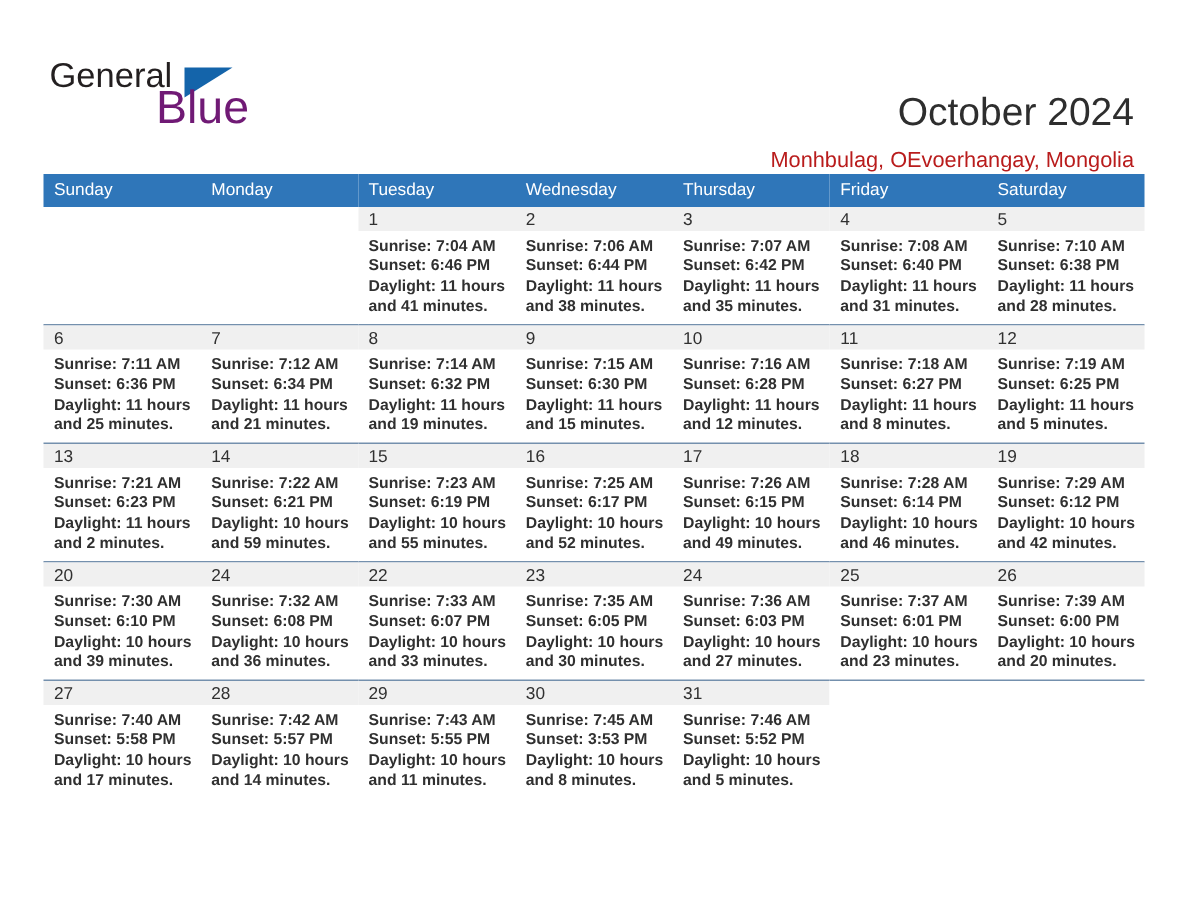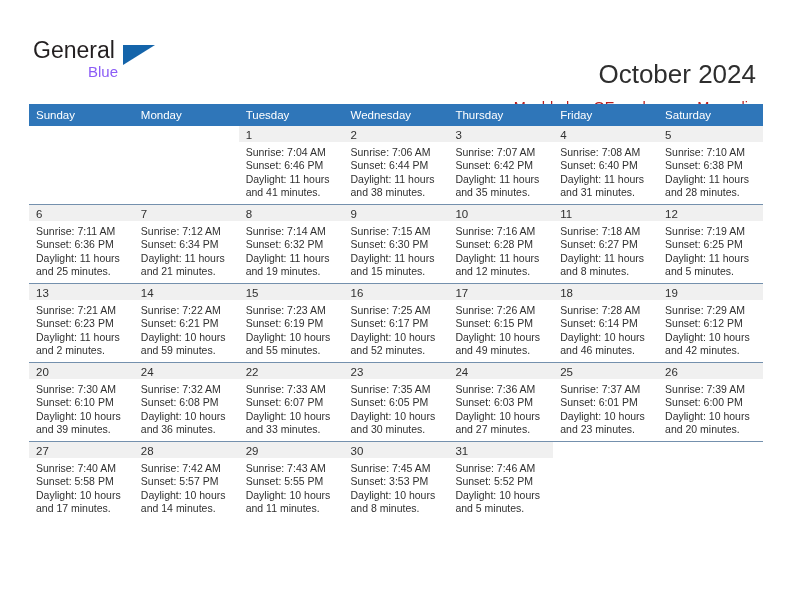--- a/index.html
+++ b/index.html
@@ -40,25 +40,25 @@
     position: absolute;
     left: 0;
     top: 0;
     font-size: 23px;
     line-height: 26px;
     color: #231f20;
     letter-spacing: 0px;
   }
   .logo-blue {
     position: absolute;
-    left: 55px;
+    left: 71px;
     top: 22px;
-    font-size: 15px;
+    font-size: 31px;
     line-height: 26px;
-    color: #8b5cf6;
+    color: #701a75;
   }
   .logo-tri {
     position: absolute;
     left: 90px;
     top: 8px;
     width: 0;
     height: 0;
     border-left: 32px solid #1464aa;
     border-bottom: 20px solid transparent;
   }
@@ -83,21 +83,21 @@
     font-size: 14.5px;
     line-height: 18px;
     color: #b91c1c;
     white-space: nowrap;
   }
 
   
   .calendar {
     position: absolute;
     left: 29px;
-    top: 104px;
+    top: 116px;
     width: 734px;
     border-collapse: collapse;
     table-layout: fixed;
   }
   .calendar th {
     background: #2f76b9;
     color: #ffffff;
     font-weight: normal;
     font-size: 11.5px;
     text-align: left;
@@ -130,20 +130,21 @@
     box-sizing: border-box;
   }
   .daycell.blank .daynum-strip {
     background: #ffffff;
   }
   .details {
     padding: 4px 6px 0 7px;
     font-size: 10.5px;
     line-height: 13.3px;
     color: #303030;
+    font-weight: bold;
   }
   .details div {
     white-space: nowrap;
   }
 </style>
 </head>
 <body>
 
 <div class="page">
 

